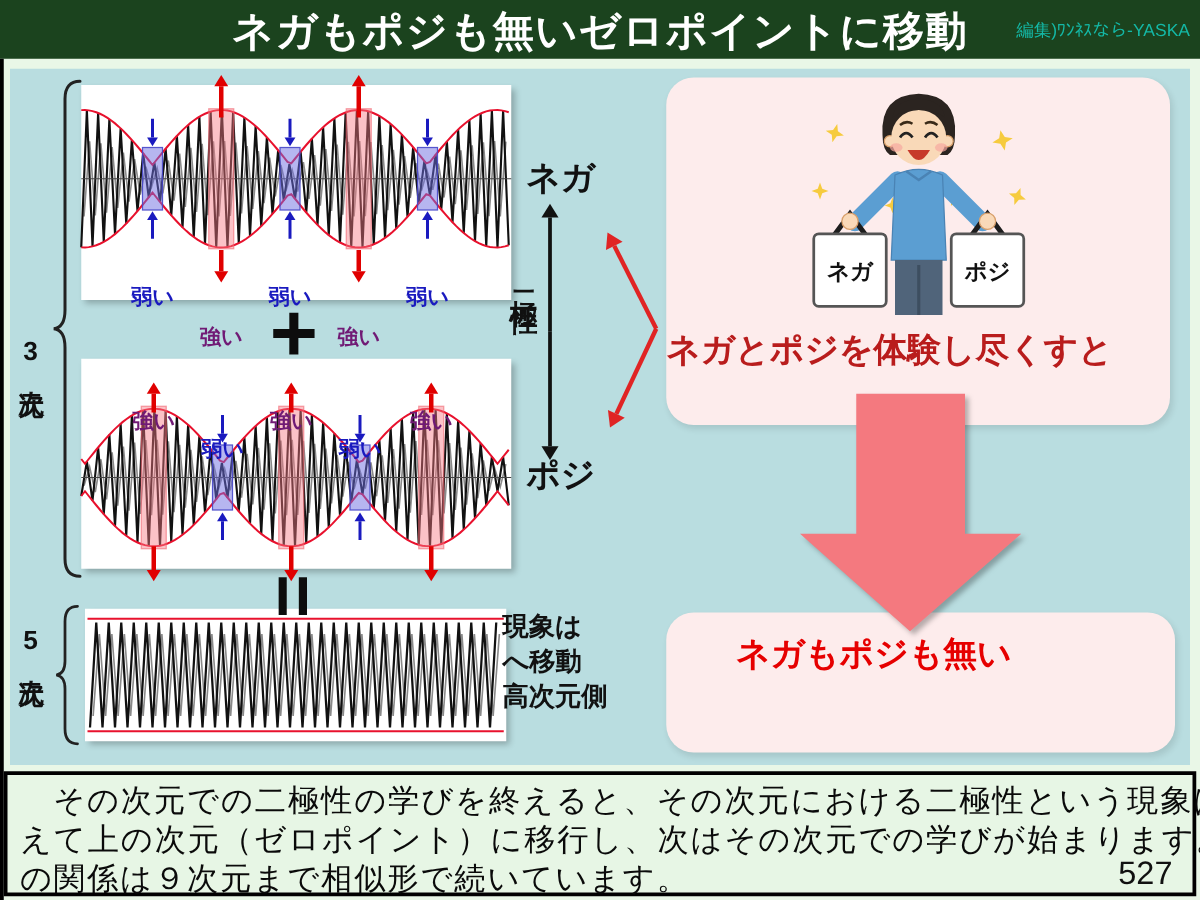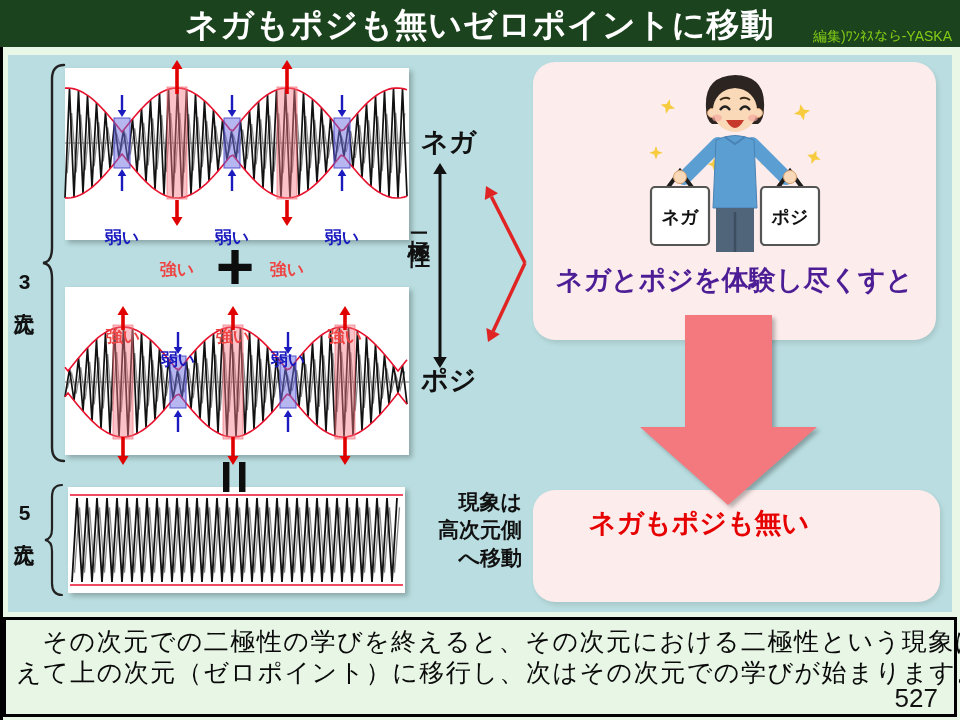--- a/index.html
+++ b/index.html
@@ -6,55 +6,55 @@
   body{
     width:960px;height:720px;position:relative;overflow:hidden;
     background:#e9f7e7;
     font-family:"Liberation Sans","DejaVu Sans",sans-serif;
   }
   .abs{position:absolute;}
   
   .title-bar{left:0;top:0;width:960px;height:47px;background:#1b431e;z-index:9;}
   .title-text{position:absolute;left:0;right:0;top:3px;text-align:center;
     color:#ffffff;font-size:33px;font-weight:bold;letter-spacing:1px;}
-  .credit-text{position:absolute;right:8px;top:28px;color:#84cc16;font-size:14px;}
+  .credit-text{position:absolute;right:8px;top:16px;color:#14b8a6;font-size:14px;}
   .left-edge{left:0;top:47px;width:3px;height:673px;background:#000;z-index:10;}
   
   .panel{left:8px;top:55px;width:944px;height:557px;background:#b9dde0;z-index:1;}
   
   .wavebox{position:absolute;background:#ffffff;box-shadow:3px 3px 5px rgba(0,0,0,0.25);z-index:2;}
   .wavebox svg{position:absolute;left:0;top:0;overflow:visible;}
   #wave1{left:65px;top:68px;width:344px;height:172px;}
   #wave2{left:65px;top:287px;width:344px;height:168px;}
   #wave3{left:68px;top:487px;width:337px;height:106px;}
   .wlabel{position:absolute;transform:translateX(-50%);font-size:17px;font-weight:bold;white-space:nowrap;z-index:3;margin-top:40px;}
   .weak{color:#1a1abf;}
-  .strong{color:#ef4444;}
+  .strong{color:#701a75;}
   
   .brace{position:absolute;z-index:2;}
   .dim-label{position:absolute;writing-mode:vertical-rl;text-orientation:upright;
     font-size:21px;font-weight:bold;color:#111;letter-spacing:3px;z-index:2;}
   
   .op{position:absolute;color:#0d0d0d;font-weight:900;z-index:3;transform:translate(-50%,-50%);}
   .op-plus{font-size:66px;}
   .op-eq{font-size:60px;transform:translate(-50%,-50%) rotate(90deg);}
   
   .pol{position:absolute;font-size:27px;font-weight:bold;color:#111;z-index:3;white-space:nowrap;}
   .pol-mid{position:absolute;writing-mode:vertical-rl;text-orientation:upright;
     font-size:22px;font-weight:bold;color:#111;letter-spacing:6px;z-index:3;}
   
-  .note{position:absolute;left:402px;top:488px;width:120px;text-align:right;
+  .note{position:absolute;left:402px;top:488px;width:120px;text-align:left;
     font-size:21px;font-weight:700;color:#111;line-height:28px;z-index:3;}
   
   .pinkbox{position:absolute;background:#fdecec;border-radius:22px;z-index:2;
     box-shadow:2px 3px 5px rgba(0,0,0,0.10);}
   #exp-box{left:533px;top:62px;width:403px;height:278px;}
   #res-box{left:533px;top:490px;width:407px;height:112px;}
-  .caption{position:absolute;left:0;right:0;top:200px;text-align:center;
-    color:#4c1d95;font-size:27px;font-weight:bold;white-space:nowrap;font-family:Liberation Mono, monospace;}
+  .caption{position:absolute;left:0;right:0;top:200px;text-align:left;
+    color:#b91c1c;font-size:27px;font-weight:bold;white-space:nowrap;font-family:Liberation Mono, monospace;}
   .res-text{position:absolute;left:533px;top:503px;width:332px;text-align:center;z-index:6;}
   .res-text div{color:#e60000;font-size:27px;font-weight:bold;line-height:40px;white-space:nowrap;}
   
   .overlay{left:8px;top:55px;z-index:4;pointer-events:none;overflow:visible;}
   .big-arrow{filter:drop-shadow(3px 3px 2px rgba(0,0,0,0.28));}
   
   .person{position:absolute;left:97px;top:2px;}
   
   .bottom-box{left:3px;top:617px;width:948px;height:94px;background:#e7f6e5;
     border:3px solid #000;z-index:9;}
@@ -175,22 +175,22 @@
 
 <div class="op op-plus" style="left:235px;top:266px">+</div>
 <div class="op op-eq" style="left:235px;top:477px">=</div>
 
 <div class="pol" style="left:421px;top:124px">ネガ</div>
 <div class="pol-mid" style="left:404px;top:216px">二極性</div>
 <div class="pol" style="left:421px;top:362px">ポジ</div>
 
 <div class="note">
   <div>現象は</div>
+  <div>へ移動</div>
   <div>高次元側</div>
-  <div>へ移動</div>
 </div>
 
 <div class="pinkbox" id="exp-box">
   <svg class="person" width="210" height="194" viewBox="0 0 210 194">
 
     <g fill="#f6cb3e">
       <path d="M38,35 l2,5.5 5.5,2 -5.5,2 -2,5.5 -2,-5.5 -5.5,-2 5.5,-2 z" transform="rotate(15 38 42)"></path>
       <path d="M172,40 l2.3,6 6,2.3 -6,2.3 -2.3,6 -2.3,-6 -6,-2.3 6,-2.3 z" transform="rotate(-12 172 48)"></path>
       <path d="M26,82 l1.8,5 5,1.8 -5,1.8 -1.8,5 -1.8,-5 -5,-1.8 5,-1.8 z"></path>
       <path d="M184,86 l2,5.2 5.2,2 -5.2,2 -2,5.2 -2,-5.2 -5.2,-2 5.2,-2 z" transform="rotate(20 184 93)"></path>
@@ -247,14 +247,15 @@
     <polygon points="432,313 425.18,302 438.82,302" fill="#111"></polygon>
     <line x1="517" y1="208" x2="483.42210241796226" y2="141.70517656879733" stroke="#e02424" stroke-width="3.5"></line>
     <polygon points="478,131 490.05931189061664,138.34347306966072 476.7848929453079,145.06688006793394" fill="#e02424"></polygon>
     <line x1="517" y1="208" x2="485.08968191772857" y2="276.13284131079575" stroke="#e02424" stroke-width="3.5"></line>
     <polygon points="480,287 478.35204353042195,272.97723852180405 491.8273203050352,279.28844409978745" fill="#e02424"></polygon>
   </svg>
 
 <div class="abs bottom-box">
   <div class="line">　その次元での二極性の学びを終えると、その次元における二極性という現象は消</div>
   <div class="line">えて上の次元（ゼロポイント）に移行し、次はその次元での学びが始まります。こ</div>
+  <div class="line">の関係は９次元まで相似形で続いています。</div>
   <div class="page-num">527</div>
 </div>
 
 </body></html>

